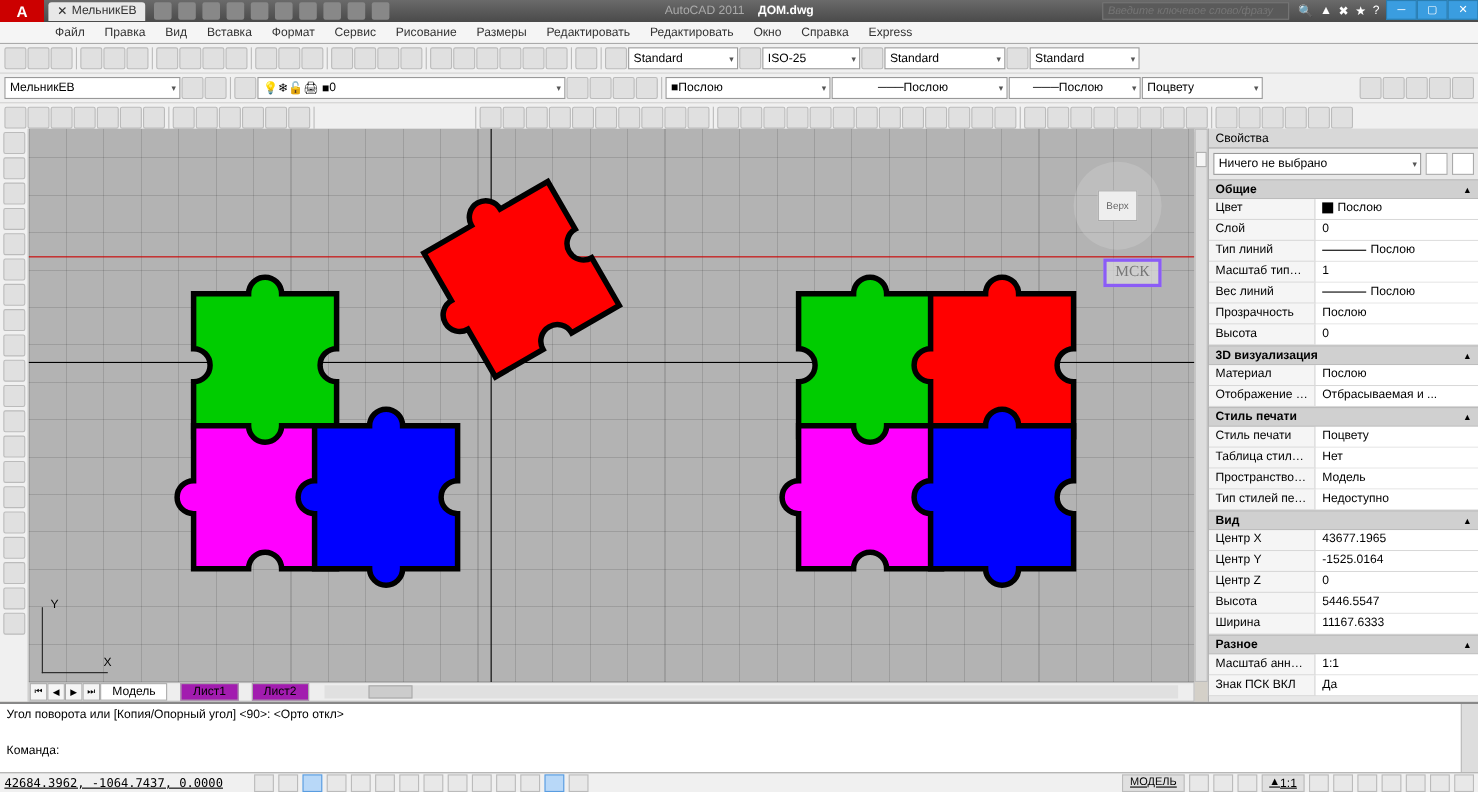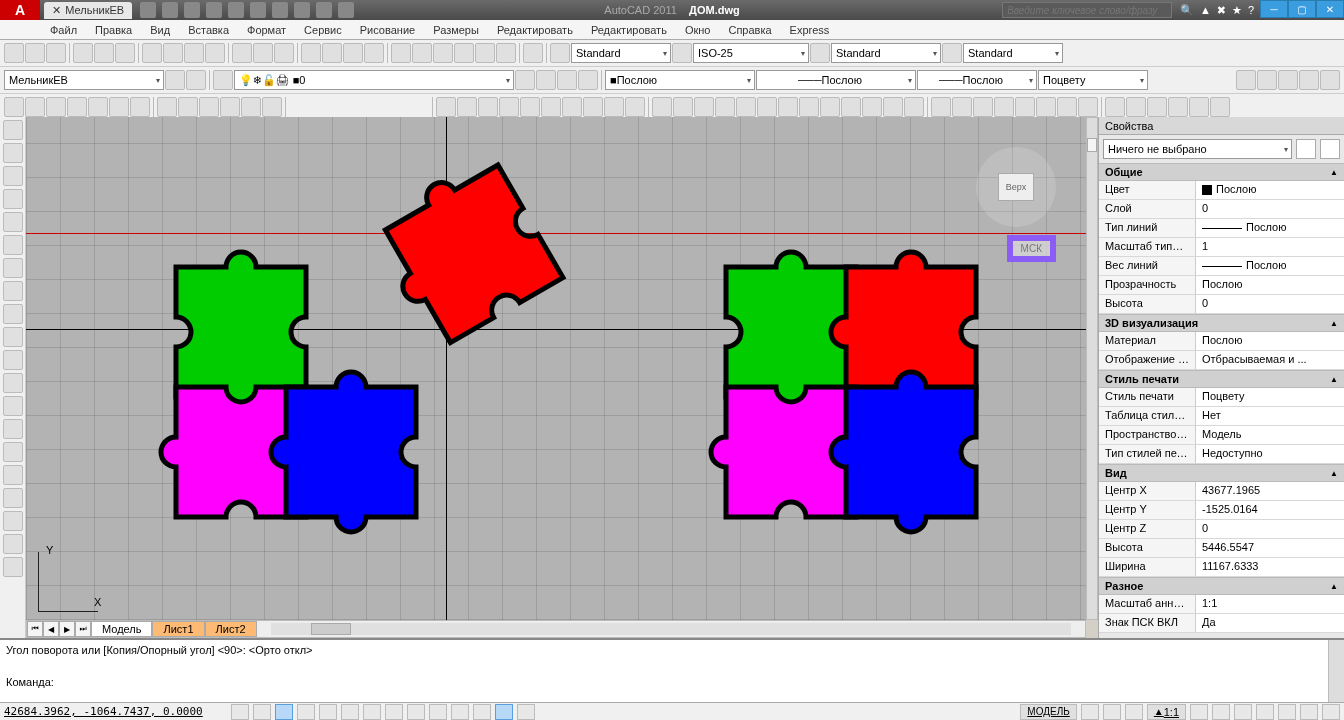--- a/index.html
+++ b/index.html
@@ -32,28 +32,28 @@
 .crosshair-h { position:absolute; left:0; right:0; height:1px; background:#000; top:212px; }
 .crosshair-v { position:absolute; top:0; bottom:0; width:1px; background:#000; left:420px; }
 .cursor-box { position:absolute; width:8px; height:8px; border:1px solid #000; top:208px; left:416px; }
 .axis { position:absolute; left:12px; bottom:8px; }
 .axis .y { position:absolute; bottom:0; left:0; width:1px; height:60px; background:#222; }
 .axis .x { position:absolute; bottom:0; left:0; width:60px; height:1px; background:#222; }
 .axis .yl { position:absolute; bottom:56px; left:8px; font-size:11px; }
 .axis .xl { position:absolute; bottom:4px; left:56px; font-size:11px; }
 .viewcube { position:absolute; right:30px; top:30px; width:80px; height:80px; border-radius:50%; background:rgba(255,255,255,.15); display:flex; align-items:center; justify-content:center; }
 .viewcube .cube { width:36px; height:28px; background:#eee; border:1px solid #aaa; display:flex; align-items:center; justify-content:center; font-size:9px; color:#666; }
-.mck { position:absolute; right:30px; top:118px; background:rgba(220,220,220,.7); border:6px solid #8b5cf6; padding:2px 8px; font-size:10px; color:#777; }
+.mck { position:absolute; right:30px; top:118px; background:rgba(220,220,220,.7); border:3px solid #8b5cf6; padding:2px 8px; font-size:14px; color:#777;font-family:Liberation Serif, serif; }
 .vscroll { position:absolute; right:0; top:0; bottom:18px; width:12px; background:#ddd; border:1px solid #bbb; }
 .vscroll .th { position:absolute; top:20px; width:10px; height:14px; background:#f5f5f5; border:1px solid #aaa; }
 .hscroll { position:absolute; left:0; right:12px; bottom:0; height:18px; display:flex; align-items:center; background:#eee; border:1px solid #bbb; }
 .hscroll .nav { display:flex; gap:0; }
 .hscroll .nav div { width:16px; height:16px; border:1px solid #aaa; background:#f5f5f5; display:flex; align-items:center; justify-content:center; font-size:8px; }
 .hscroll .tab { padding:0 10px; height:16px; border:1px solid #aaa; background:#fff; display:flex; align-items:center; }
-.hscroll .tab.inact { background:#fdba74; }
+.hscroll .tab.inact { background:#a21caf;margin-left:12px; }
 .hscroll .track { flex:1; height:12px; background:#e0e0e0; margin:0 14px; position:relative; }
 .hscroll .track .th { position:absolute; left:40px; width:40px; height:12px; background:#ccc; border:1px solid #aaa; }
 .lefttool { position:absolute; top:117px; left:0; width:26px; bottom:82px; background:#f0f0f0; border-right:1px solid #ccc; display:flex; flex-direction:column; gap:3px; padding:3px; }
 .lefttool .tbic { width:20px; height:20px; }
 .midtool { position:absolute; top:117px; right:220px; width:26px; bottom:82px; background:#f0f0f0; border-left:1px solid #ccc; display:flex; flex-direction:column; gap:3px; padding:3px; }
 .props { position:absolute; top:117px; right:0; width:246px; bottom:38px; background:#e8e8e8; border-left:1px solid #aaa; display:flex; flex-direction:column; }
 .props-head { height:18px; background:#d8d8d8; border-bottom:1px solid #aaa; padding:0 6px; display:flex; align-items:center; }
 .props-sel { display:flex; padding:4px; gap:4px; }
 .props-sel .combo { flex:1; }
 .props-sel .pic { width:20px; height:20px; border:1px solid #aaa; background:#fff; }
@@ -164,21 +164,21 @@
   <div class="tbic"></div>
   <div class="tbic"></div>
   <div class="sep"></div>
   <div class="tbic"></div>
   <div class="sep"></div>
   <div class="tbic"></div>
   <div class="combo" style="width:100px">
       <span>Standard</span>
     </div>
   <div class="tbic"></div>
-  <div class="combo" style="width:116px">
+  <div class="combo" style="width:89px">
       <span>ISO-25</span>
     </div>
   <div class="tbic"></div>
   <div class="combo" style="width:110px">
       <span>Standard</span>
     </div>
   <div class="tbic"></div>
   <div class="combo" style="width:100px">
       <span>Standard</span>
     </div>

